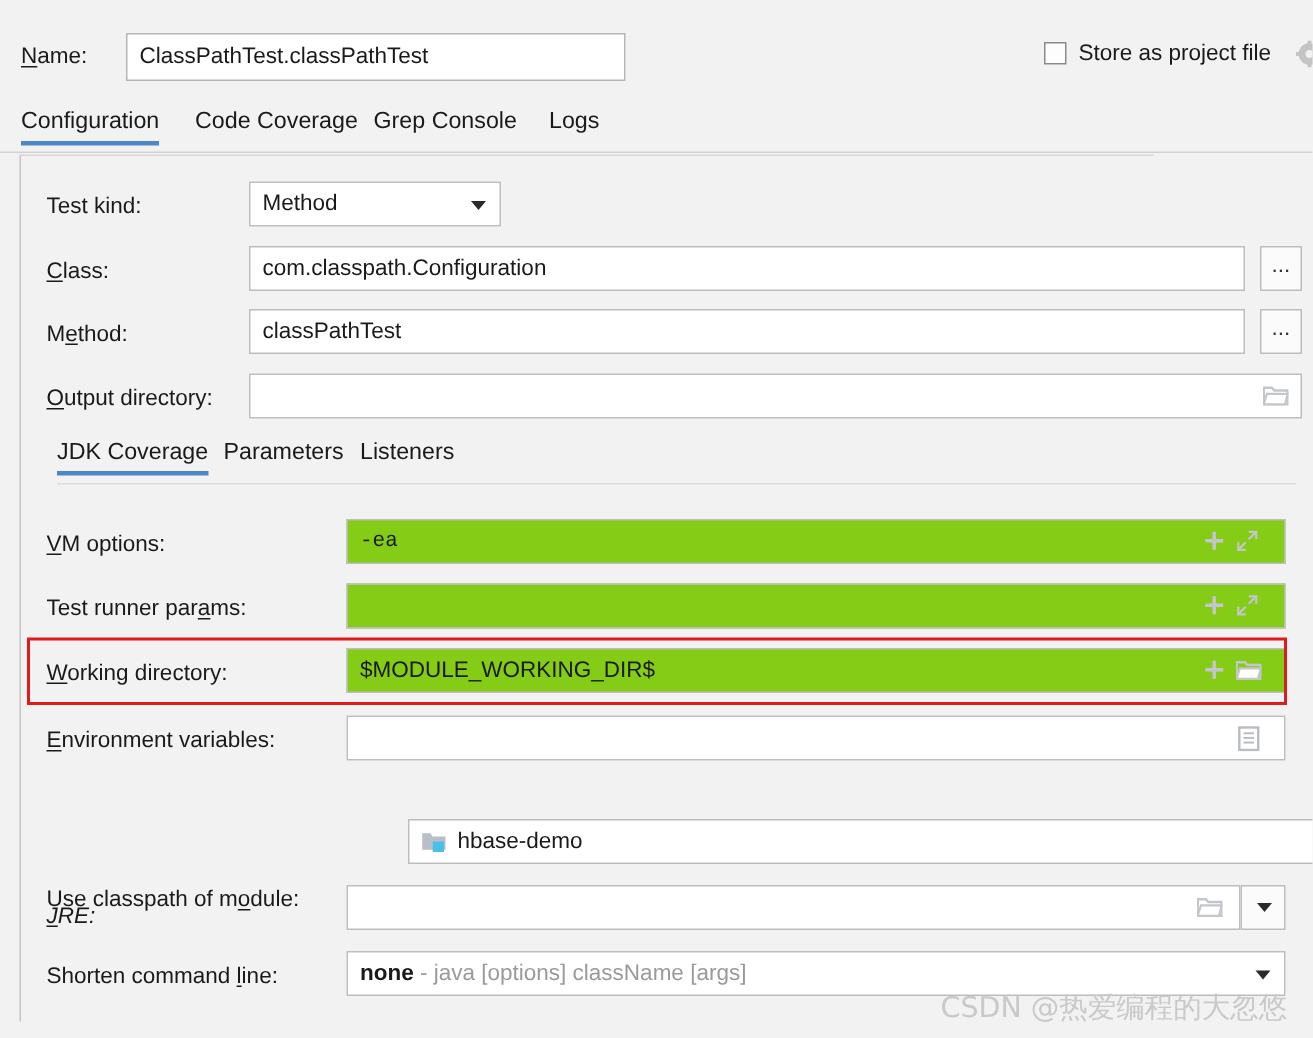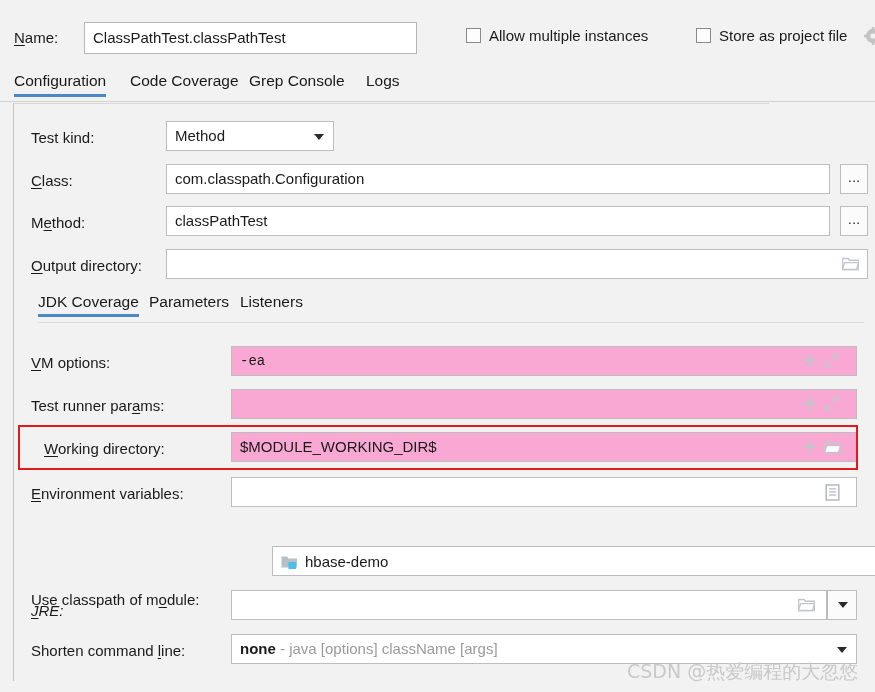--- a/index.html
+++ b/index.html
@@ -61,21 +61,21 @@
   .row { position: absolute; left: 0; }
   .lbl { position: absolute; font-size: 15px; color: #1a1a1a; white-space: nowrap; }
 
   .field {
     position: absolute; background: #ffffff; border: 1px solid #bdbdbd;
     box-sizing: border-box; height: 30px; line-height: 28px;
     font-size: 15px; color: #1a1a1a; padding: 0 8px;
     overflow: hidden; white-space: nowrap;
   }
   .field.mono { font-family: "Liberation Mono", monospace; font-size: 14px; }
-  .field.gray { background: #f9a8d4; }
+  .field.gray { background: #84cc16; }
 
   .btn-ellipsis {
     position: absolute; width: 28px; height: 30px;
     background: #fbfbfb; border: 1px solid #bdbdbd; box-sizing: border-box;
     text-align: center; line-height: 24px; font-size: 15px; color: #333;
   }
 
   .combo {
     position: absolute; background: #ffffff; border: 1px solid #bdbdbd;
     box-sizing: border-box; height: 30px; line-height: 28px;
@@ -116,24 +116,20 @@
 </style>
 </head>
 <body>
 
 <div class="root">
 
   <div class="name-row">
     <span class="name-label"><span class="mn">N</span>ame:</span>
     <div class="name-input">ClassPathTest.classPathTest</div>
 
-    <div class="chk-wrap" style="left:466px;">
-      <span class="chk-box"></span>
-      <span class="chk-label">Allow multiple instances</span>
-    </div>
 
     <div class="chk-wrap" style="left:696px;">
       <span class="chk-box"></span>
       <span class="chk-label">Store as project file</span>
     </div>
   </div>
 
   <span class="gear-icon">
     <svg width="18" height="18" viewBox="0 0 18 18">
       <circle cx="9" cy="9" r="7.2" fill="#c4c4c4"></circle>
@@ -239,21 +235,21 @@
         <svg width="15" height="15" viewBox="0 0 15 15">
           <path d="M8.5 1.5 L13.5 1.5 L13.5 6.5" fill="none" stroke="#c3c6cb" stroke-width="1.5"></path>
           <path d="M13.5 1.5 L8.5 6.5" stroke="#c3c6cb" stroke-width="1.5"></path>
           <path d="M6.5 13.5 L1.5 13.5 L1.5 8.5" fill="none" stroke="#c3c6cb" stroke-width="1.5"></path>
           <path d="M1.5 13.5 L6.5 8.5" stroke="#c3c6cb" stroke-width="1.5"></path>
         </svg>
       </span>
     </div>
 
     <div class="row">
-      <span class="lbl" style="left:17px; top:336px;margin-left:13px;"><span class="mn">W</span>orking directory:</span>
+      <span class="lbl" style="left:17px; top:336px;"><span class="mn">W</span>orking directory:</span>
       <div class="field gray" style="left:217px; top:328px; width:626px;">$MODULE_WORKING_DIR$</div>
       <span class="fld-icons" style="left:788px; top:335px;">
         <svg width="15" height="15" viewBox="0 0 15 15">
           <rect x="6.3" y="1.5" width="2.4" height="12" fill="#c3c6cb"></rect>
           <rect x="1.5" y="6.3" width="12" height="2.4" fill="#c3c6cb"></rect>
         </svg>
         <svg width="17" height="15" viewBox="0 0 17 15">
           <path d="M0.5 2.5 L6 2.5 L7.5 4.3 L16.5 4.3 L16.5 13.5 L0.5 13.5 Z" fill="none" stroke="#c3c6cb" stroke-width="1.6"></path>
           <path d="M2.6 6.6 L16.5 6.6 L14.6 13.5 L0.5 13.5 Z" fill="#ffffff" stroke="#c3c6cb" stroke-width="1.4"></path>
         </svg>

